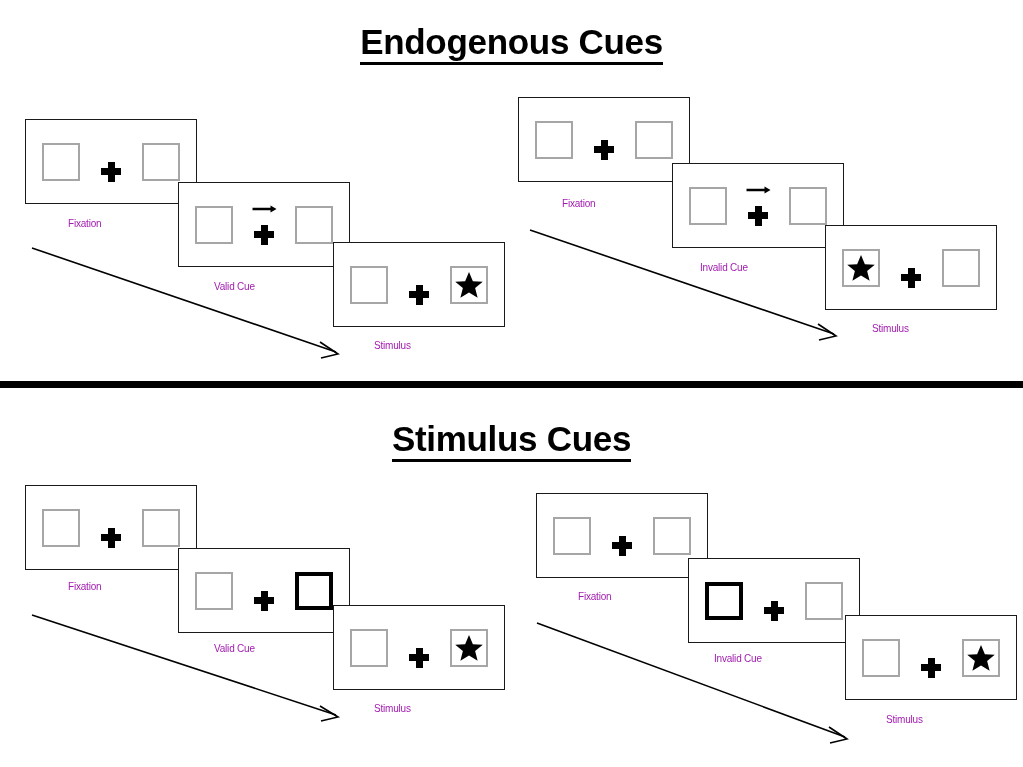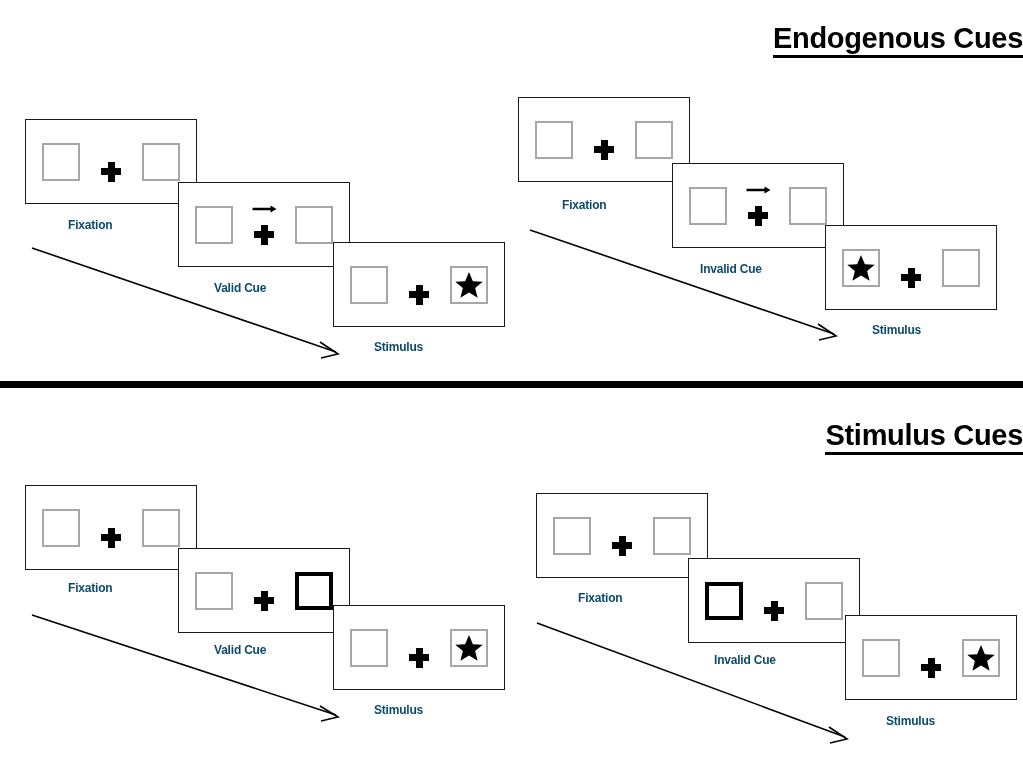--- a/index.html
+++ b/index.html
@@ -5,22 +5,22 @@
   html,body{margin:0;padding:0;}
   body{
     width:1023px;height:767px;background:#ffffff;
     font-family:"Liberation Sans", sans-serif;
     overflow:hidden;position:relative;
   }
   .stage{position:absolute;left:0;top:0;width:1023px;height:767px;}
 
   
   .section-title{
-    position:absolute;width:100%;text-align:right;
-    font-weight:bold;font-size:29px;color:#000;
+    position:absolute;width:100%;text-align:center;
+    font-weight:bold;font-size:35px;color:#000;
     letter-spacing:-0.3px;
   }
   .section-title span{
     border-bottom:3px solid #000;padding-bottom:1px;
   }
 
   
   .divider{
     position:absolute;left:0;width:1023px;height:7px;background:#000;
   }
@@ -70,21 +70,21 @@
   .arrow-cue{
     position:absolute;top:-1px;left:50%;transform:translateX(-48%);
     width:26px;height:10px;
   }
 
   
   .star-wrap{position:absolute;left:50%;top:50%;transform:translate(-50%,-50%);}
 
   
   .panel-label{
-    position:absolute;font-weight:bold;font-size:12px;color:#0c4a6e;
+    position:absolute;font-weight:normal;font-size:10px;color:#a21caf;
     white-space:nowrap;letter-spacing:-0.2px;
   }
 
   
   .flow-arrow{position:absolute;pointer-events:none;}
 </style>
 </head>
 <body>
 
 <div class="stage">

